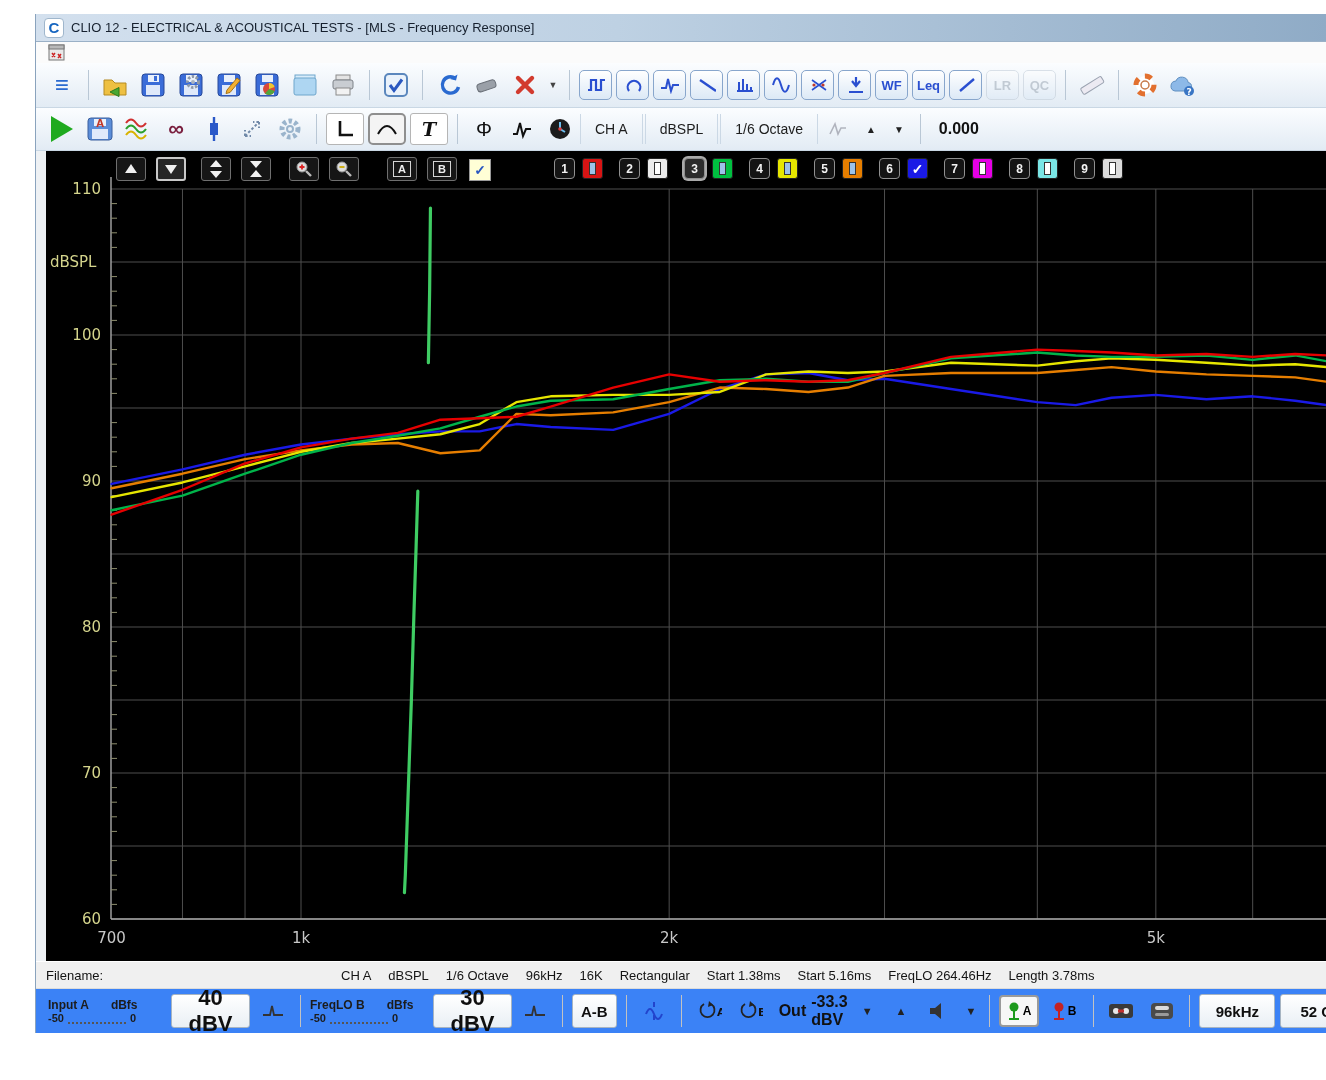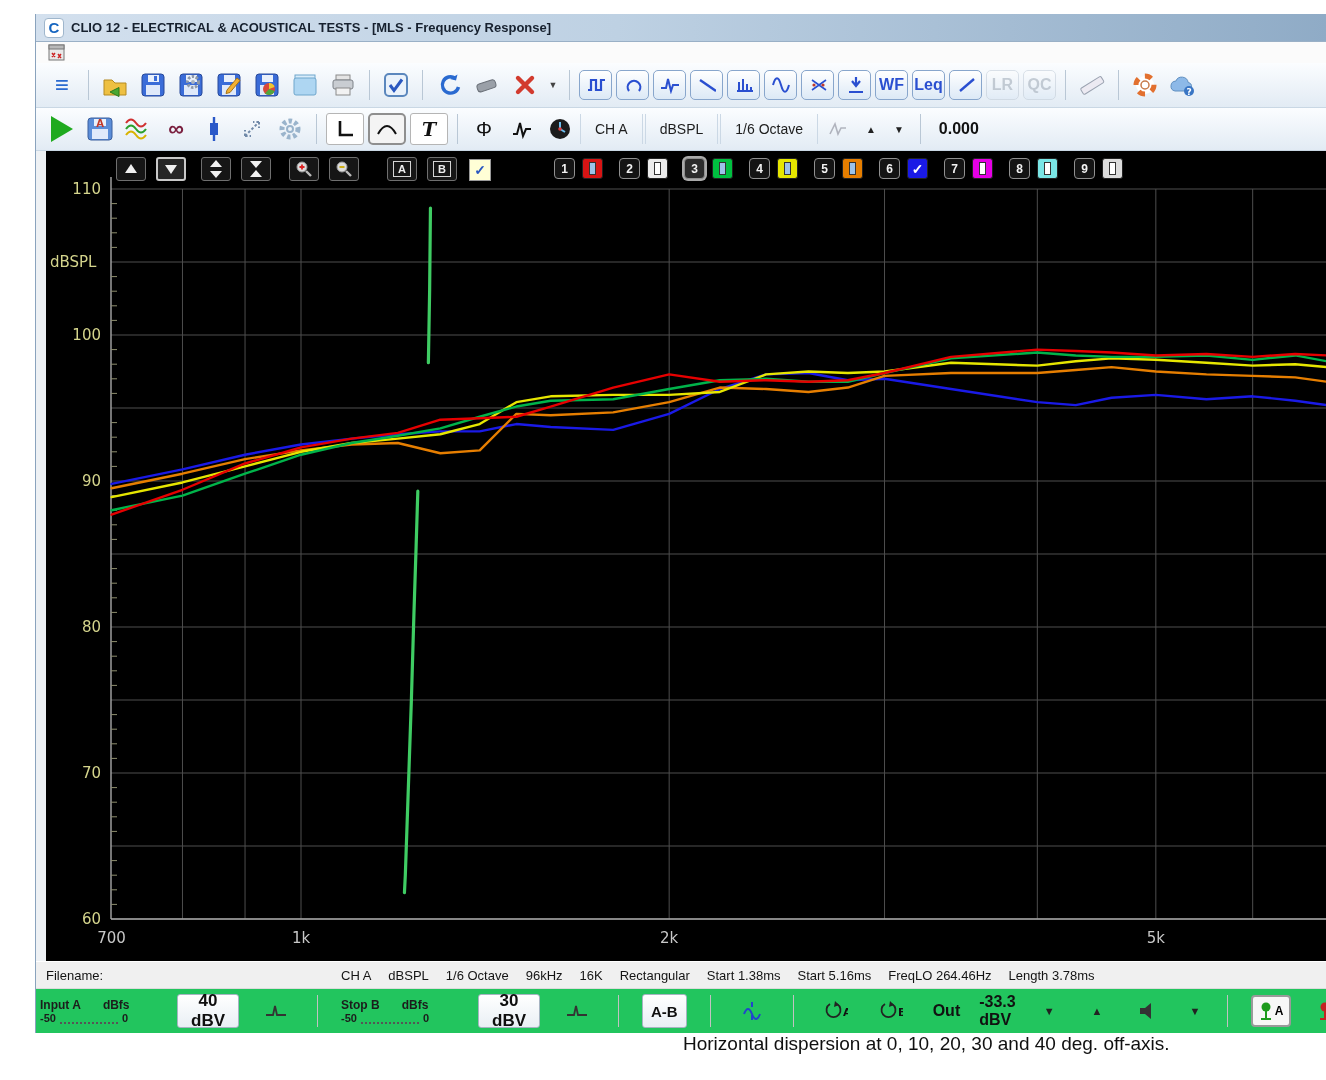--- a/index.html
+++ b/index.html
@@ -4,32 +4,32 @@
 <style>
   html,body{margin:0;padding:0;background:#fff;font-family:"Liberation Sans",sans-serif;}
   #stage{position:relative;width:1326px;height:1080px;background:#fff;overflow:hidden;}
   .window{position:absolute;left:35px;top:14px;width:1291px;background:#eef1f4;border-left:1px solid #8aa3bd;}
 
   
   .titlebar{height:27px;background:linear-gradient(90deg,#d3e0ee 0%,#bed1e3 45%,#8fabc6 100%);
     display:flex;align-items:center;padding-left:8px;gap:7px;border-bottom:1px solid #9ab0c6;}
   .app-logo{width:18px;height:18px;border-radius:4px;background:#fff;color:#1565c0;font-weight:bold;
     font-size:15px;display:flex;align-items:center;justify-content:center;border:1px solid #9fb6cc;}
-  .title-text{font-size:13px;font-weight:bold;color:#16202e;}
+  .title-text{font-size:13px;font-weight:normal;color:#16202e;}
   .menurow{height:21px;background:#fbfbfb;display:flex;align-items:center;padding-left:12px;}
 
   
   .toolbar{background:linear-gradient(#fbfdff,#e2ebf4);border-bottom:1px solid #c9d7e4;
     display:flex;align-items:center;padding:0 8px;gap:2px;}
   #toolbar1{height:44px;} #toolbar2{height:42px;}
   .vsep{width:1px;height:30px;background:#b9c7d5;margin:0 6px;flex:0 0 auto;}
   .tbtn{height:36px;min-width:36px;display:flex;align-items:center;justify-content:center;background:transparent;border:0;padding:0 2px;}
   .mbtn{width:33px;height:30px;border:1px solid #88a6cc;border-radius:5px;flex:0 0 auto;
     background:linear-gradient(#ffffff,#dce9f6);display:flex;align-items:center;justify-content:center;
-    color:#2a4fd0;font-weight:bold;font-size:16px;margin:16px 1px;}
+    color:#2a4fd0;font-weight:bold;font-size:13px;margin:16px 1px;}
   .mbtn.disabled{opacity:.45;border-color:#b6c2cf;color:#8b98a6;}
   .glyph-blue{color:#2a6ad0;font-size:24px;font-weight:bold;line-height:1;}
   .txtbtn{height:30px;padding:0 14px;display:flex;align-items:center;font-size:14px;color:#1d1d1d;
     background:transparent;border:0;border-left:1px solid #cbd8e5;border-right:1px solid #cbd8e5;}
   .tgl{width:38px;height:32px;border:1px solid #b5b5b5;background:#fff;border-radius:3px;
     display:flex;align-items:center;justify-content:center;margin:0 1px;}
   .tgl.pressed{border:2px solid #8f8f8f;background:#f4f4f4;border-radius:5px;}
   .delay{font-size:16px;font-weight:bold;color:#111;padding-left:10px;}
   .smalltri{font-size:10px;color:#222;background:transparent;border:0;padding:0 8px;}
 
@@ -48,28 +48,28 @@
   .slot-num{width:21px;height:21px;background:#141414;border:1px solid #909090;border-radius:4px;color:#f2f2f2;
     font-size:12px;font-weight:bold;display:flex;align-items:center;justify-content:center;}
   .slot-num.sel{box-shadow:0 0 0 2px #aaa;background:#2b2b2b;}
   .swatch{width:21px;height:21px;border-radius:3px;display:flex;align-items:center;justify-content:center;border:1px solid #222;}
   .swatch-inner{width:11px;height:11px;border:1px solid #333;}
 
   
   .statusrow{position:relative;height:26px;background:#f0f0f0;border-top:1px solid #ffffff;
     display:flex;align-items:center;font-size:13px;color:#141414;padding:0 10px;}
   .status-fields{position:absolute;left:305px;display:flex;gap:17px;white-space:nowrap;}
-  .controlrow{height:44px;background:#22c55e;display:flex;align-items:center;padding:0 4px;gap:19px;border-top:1px solid #dcdcdc;}
+  .controlrow{height:44px;background:#3b82f6;display:flex;align-items:center;padding:0 12px;gap:5px;border-top:1px solid #dcdcdc;}
   .meter{width:118px;flex:0 0 auto;}
   .meter .r1{display:flex;gap:22px;font-size:12px;font-weight:bold;color:#1c1c1c;}
   .meter .r2{display:flex;align-items:flex-end;gap:4px;font-size:11px;font-weight:bold;color:#1c1c1c;}
   .dots{width:58px;border-bottom:2px dotted #555;height:9px;}
   .cbtn{height:34px;border:1px solid #a6b4c2;border-radius:3px;background:linear-gradient(#ffffff,#e9eff5);
     display:flex;align-items:center;justify-content:center;font-weight:bold;color:#0f0f0f;flex:0 0 auto;padding:0 8px;}
-  .gain{width:62px;font-size:17px;}
+  .gain{width:79px;font-size:22px;}
   .iconbtn{width:38px;background:transparent;border:0;}
   .out-label,.out-level{font-size:16px;font-weight:bold;color:#111;}
   .out-label{margin-left:6px;}
   .tri{font-size:11px;color:#222;background:transparent;border:0;padding:0 9px;}
   .micbtn{width:40px;height:32px;display:flex;align-items:center;justify-content:center;gap:2px;
     background:transparent;border:2px solid transparent;border-radius:4px;font-weight:bold;font-size:12px;}
   .micbtn.active{border-color:#9a9a9a;background:#f7f7f7;}
   .csep{width:1px;height:32px;background:#c2c2c2;margin:0 4px;flex:0 0 auto;}
 
   .caption{position:absolute;left:683px;top:1033px;font-size:19px;color:#101010;white-space:nowrap;}
@@ -548,21 +548,21 @@
       </div>
       <button class="cbtn gain">40 dBV</button>
       <button class="tbtn iconbtn">
         <svg width="22" height="16">
             <path d="M1,12 h7 l2,-9 2,9 h9" stroke="#333" stroke-width="1.8" fill="none"></path>
           </svg>
       </button>
       <div class="csep"></div>
       <div class="meter">
         <div class="r1">
-            <span>Stop B</span>
+            <span>FreqLO B</span>
             <span>dBfs</span>
           </div>
         <div class="r2">
             <span>-50</span>
             <div class="dots"></div>
             <span>0</span>
           </div>
       </div>
       <button class="cbtn gain">30 dBV</button>
       <button class="tbtn iconbtn">
@@ -634,14 +634,13 @@
           <rect x="5" y="4" width="14" height="4" rx="2" fill="#dcdcdc"></rect>
             <rect x="5" y="11" width="14" height="3" rx="1.5" fill="#9a9a9a"></rect>
         </svg>
       </button>
       <div class="csep"></div>
       <button class="cbtn" style="font-size:15px;width:76px">96kHz</button>
       <button class="cbtn" style="font-size:15px;width:72px">52 C</button>
     </div>
   </div>
 
-  <div class="caption">Horizontal dispersion at 0, 10, 20, 30 and 40 deg. off-axis.</div>
 </div>
 
 </body></html>

